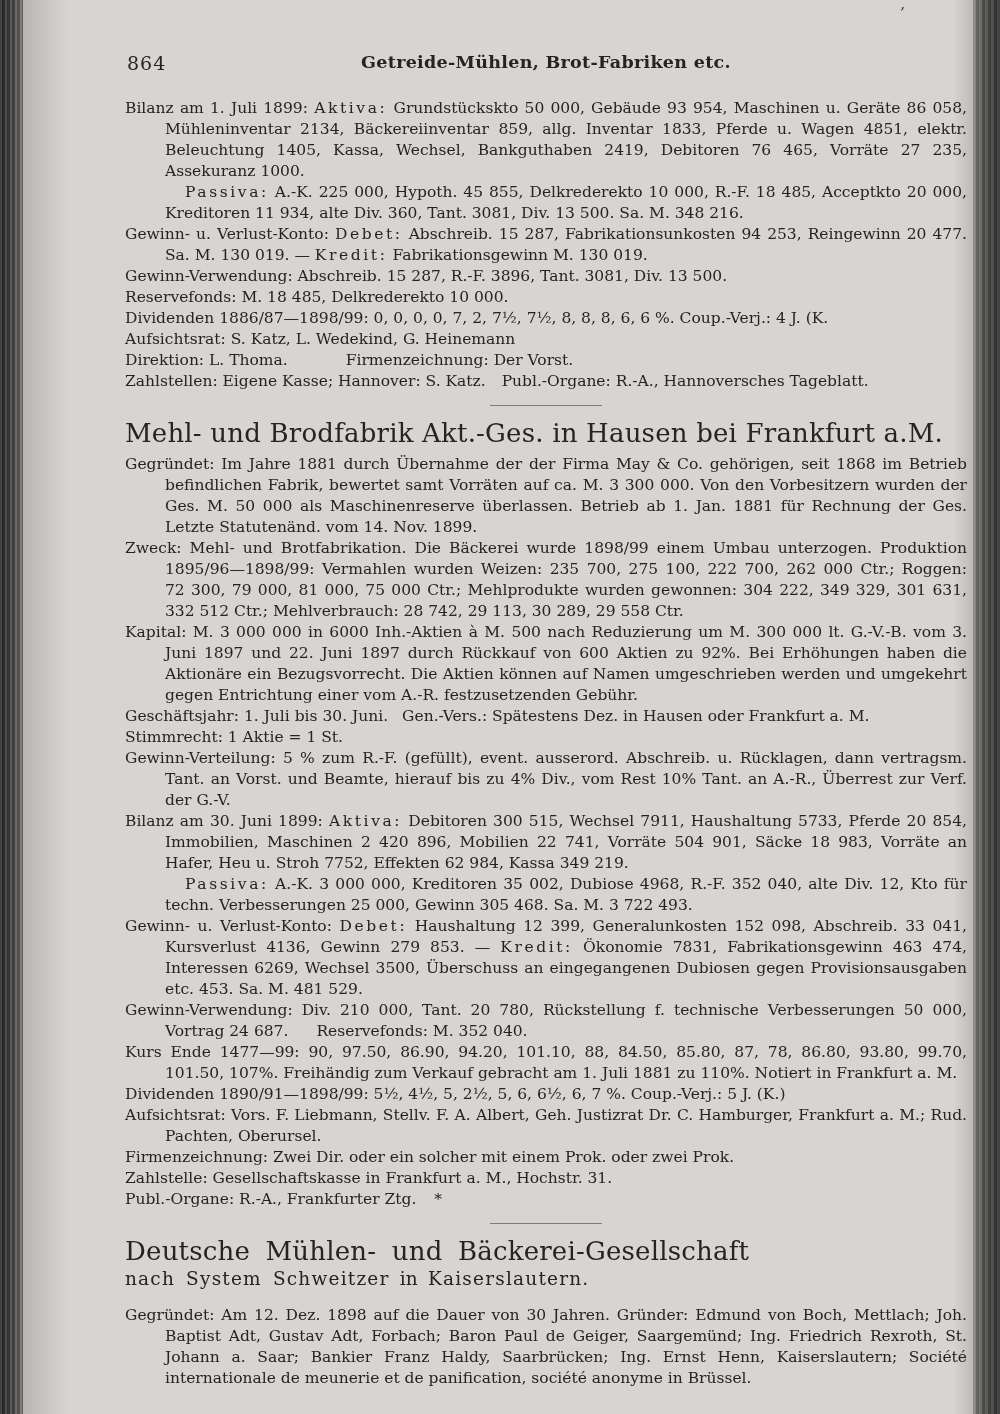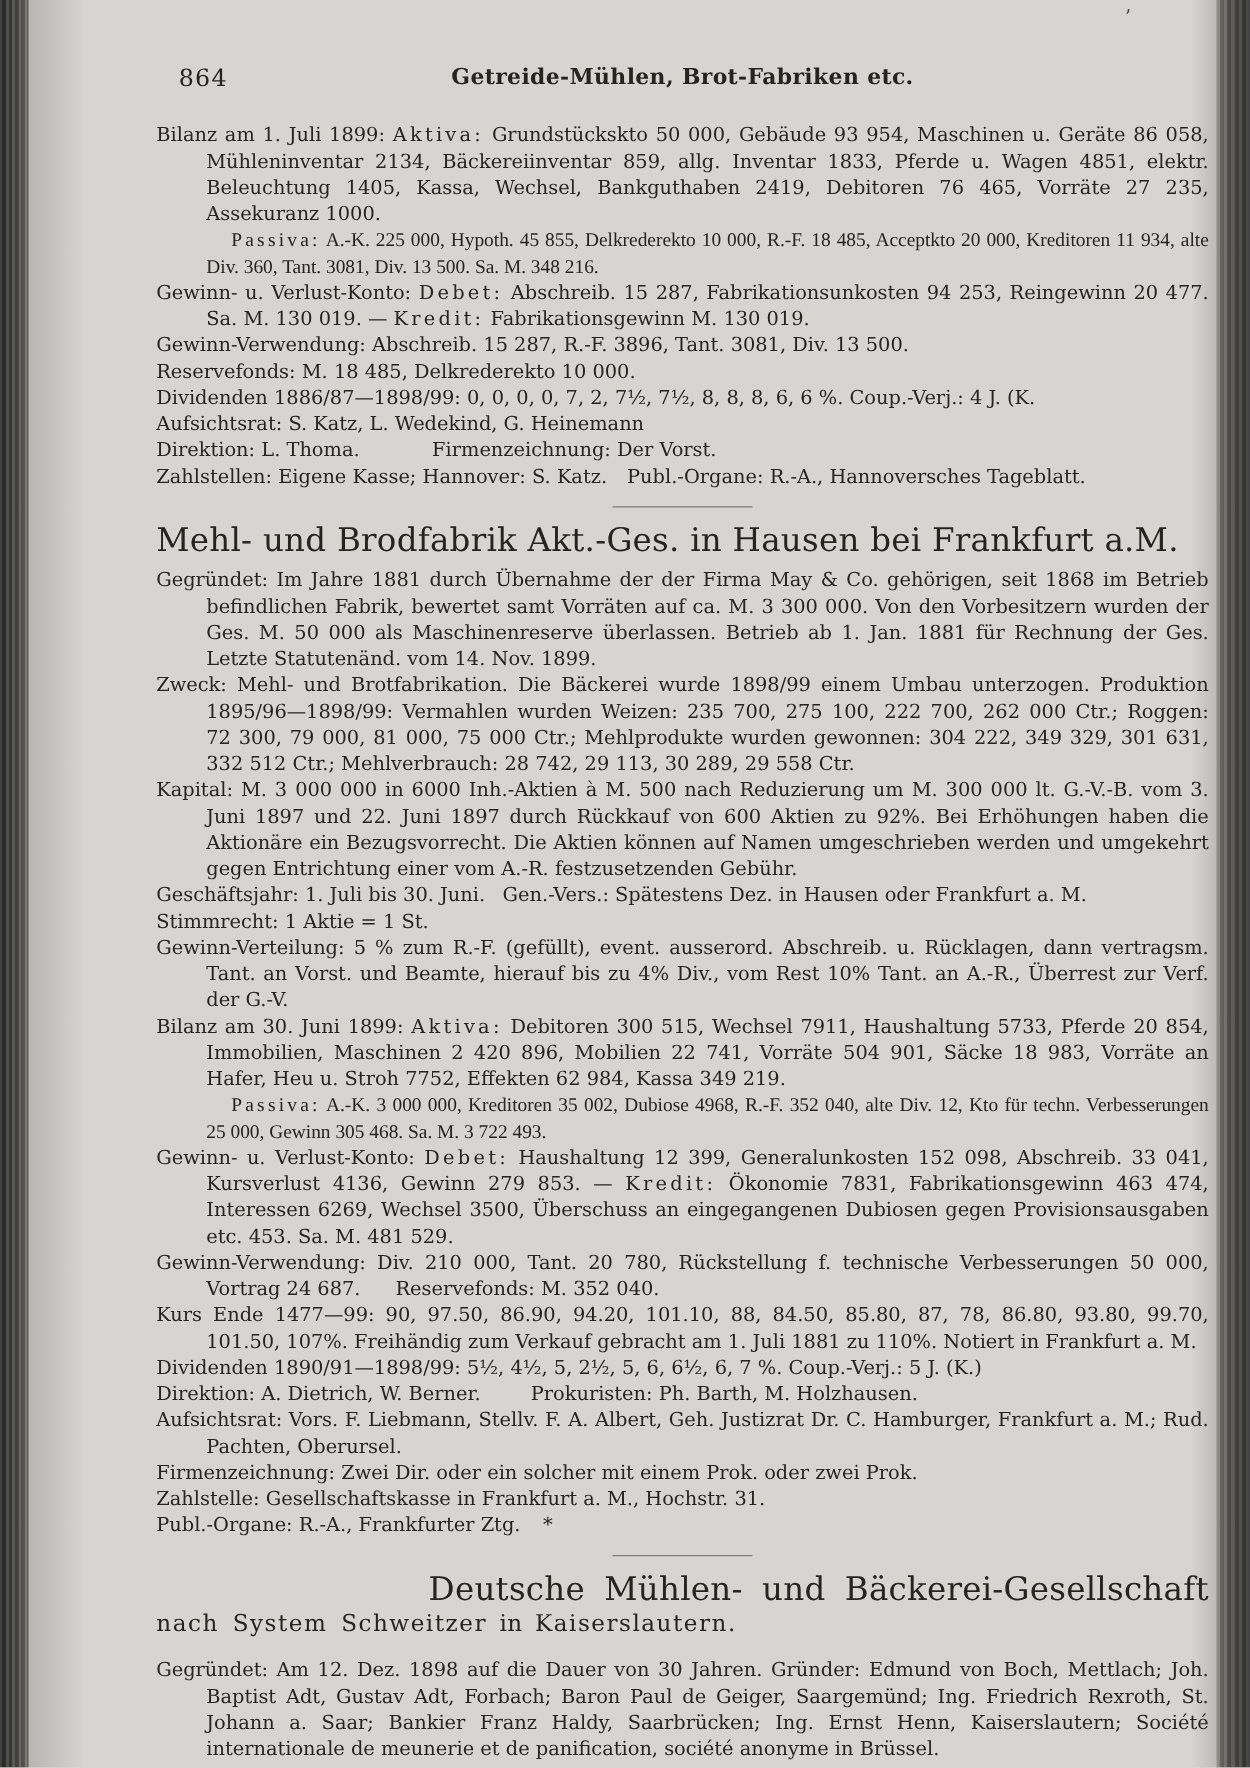--- a/index.html
+++ b/index.html
@@ -32,47 +32,47 @@
     background:linear-gradient(270deg,#bcbbb7 0%,rgba(214,213,209,0) 100%);
   }
   .artifact{
     position:absolute;top:4px;left:900px;font-size:15px;color:#3c3a36;
   }
   .content{
     position:absolute;left:125px;top:52px;width:842px;
   }
   .pageheader{position:relative;height:30px;margin-bottom:16px;}
   .page-num{
-    position:absolute;left:18px;top:0;
+    position:absolute;left:2px;top:0;
     font-size:19px;letter-spacing:1px;
   }
   .header-title{
     text-align:center;font-size:17.5px;letter-spacing:.3px;font-weight:bold;
   }
   .entry-title{
     margin:10px 0 6px 0;
     font-size:26px;font-weight:700;letter-spacing:.2px;
     white-space:nowrap;
   }
   .entry-title .plain{font-weight:400;}
   .entry-title.centered{
-    text-align:right;white-space:normal;word-spacing:7px;margin-bottom:0;
+    text-align:left;white-space:normal;word-spacing:7px;margin-bottom:0;
   }
   .entry-subtitle{
     margin:2px 0 16px 0;text-align:left;
     font-size:18.5px;font-weight:700;letter-spacing:1.2px;word-spacing:4px;
   }
   .entry-subtitle .plain{font-weight:400;letter-spacing:.2px;}
   .para{
     margin:0;
     font-size:15.5px;line-height:21px;
     text-align:justify;
     padding-left:40px;text-indent:-40px;
   }
-  .para.cont{text-indent:20px;font-family:Liberation Serif, serif;}
+  .para.cont{text-indent:20px;}
   .lbl{font-weight:400;}
   .sperr{letter-spacing:2.6px;}
   .gap{display:inline-block;height:1px;}
   .divider{
     border:none;border-top:1.5px solid #7e7c78;
     width:112px;margin:13px auto 12px auto;
   }
   section{margin:0;}
 </style>
 </head>
@@ -109,21 +109,20 @@
         <p class="para"><span class="lbl">Kapital:</span><span> M. 3&nbsp;000&nbsp;000 in 6000 Inh.-Aktien à M. 500 nach Reduzierung um M. 300&nbsp;000 lt. G.-V.-B. vom 3. Juni 1897 und 22. Juni 1897 durch Rückkauf von 600 Aktien zu 92%. Bei Erhöhungen haben die Aktionäre ein Bezugsvorrecht. Die Aktien können auf Namen umgeschrieben werden und umgekehrt gegen Entrichtung einer vom A.-R. festzusetzenden Gebühr.</span></p>
         <p class="para"><span class="lbl">Geschäftsjahr:</span><span> 1. Juli bis 30. Juni.</span><span class="gap" style="width: 14px;"></span><span class="lbl">Gen.-Vers.:</span><span> Spätestens Dez. in Hausen oder Frankfurt a. M.</span></p>
         <p class="para"><span class="lbl">Stimmrecht:</span><span> 1 Aktie = 1 St.</span></p>
         <p class="para"><span class="lbl">Gewinn-Verteilung:</span><span> 5 % zum R.-F. (gefüllt), event. ausserord. Abschreib. u. Rücklagen, dann vertragsm. Tant. an Vorst. und Beamte, hierauf bis zu 4% Div., vom Rest 10% Tant. an A.-R., Überrest zur Verf. der G.-V.</span></p>
         <p class="para"><span class="lbl">Bilanz am 30. Juni 1899:</span><span> </span><span class="sperr">Aktiva:</span><span> Debitoren 300&nbsp;515, Wechsel 7911, Haushaltung 5733, Pferde 20&nbsp;854, Immobilien, Maschinen 2&nbsp;420&nbsp;896, Mobilien 22&nbsp;741, Vorräte 504&nbsp;901, Säcke 18&nbsp;983, Vorräte an Hafer, Heu u. Stroh 7752, Effekten 62&nbsp;984, Kassa 349&nbsp;219.</span></p>
         <p class="para cont"><span class="sperr">Passiva:</span><span> A.-K. 3&nbsp;000&nbsp;000, Kreditoren 35&nbsp;002, Dubiose 4968, R.-F. 352&nbsp;040, alte Div. 12, Kto für techn. Verbesserungen 25&nbsp;000, Gewinn 305&nbsp;468. Sa. M. 3&nbsp;722&nbsp;493.</span></p>
         <p class="para"><span class="lbl">Gewinn- u. Verlust-Konto:</span><span> </span><span class="sperr">Debet:</span><span> Haushaltung 12&nbsp;399, Generalunkosten 152&nbsp;098, Abschreib. 33&nbsp;041, Kursverlust 4136, Gewinn 279&nbsp;853. — </span><span class="sperr">Kredit:</span><span> Ökonomie 7831, Fabrikationsgewinn 463&nbsp;474, Interessen 6269, Wechsel 3500, Überschuss an eingegangenen Dubiosen gegen Provisionsausgaben etc. 453. Sa. M. 481&nbsp;529.</span></p>
         <p class="para"><span class="lbl">Gewinn-Verwendung:</span><span> Div. 210&nbsp;000, Tant. 20&nbsp;780, Rückstellung f. technische Verbesserungen 50&nbsp;000, Vortrag 24&nbsp;687.</span><span class="gap" style="width: 28px;"></span><span class="lbl">Reservefonds:</span><span> M. 352&nbsp;040.</span></p>
         <p class="para"><span class="lbl">Kurs Ende 1477—99:</span><span> 90, 97.50, 86.90, 94.20, 101.10, 88, 84.50, 85.80, 87, 78, 86.80, 93.80, 99.70, 101.50, 107%. Freihändig zum Verkauf gebracht am 1. Juli 1881 zu 110%. Notiert in Frankfurt a. M.</span></p>
         <p class="para"><span class="lbl">Dividenden 1890/91—1898/99:</span><span> 5½, 4½, 5, 2½, 5, 6, 6½, 6, 7 %. Coup.-Verj.: 5 J. (K.)</span></p>
-        <p class="para"><span class="lbl">Direktion:</span><span> A. Dietrich, W. Berner.</span><span class="gap" style="width: 40px;"></span><span class="lbl">Prokuristen:</span><span> Ph. Barth, M. Holzhausen.</span></p>
         <p class="para"><span class="lbl">Aufsichtsrat:</span><span> Vors. F. Liebmann, Stellv. F. A. Albert, Geh. Justizrat Dr. C. Hamburger, Frankfurt a. M.; Rud. Pachten, Oberursel.</span></p>
         <p class="para"><span class="lbl">Firmenzeichnung:</span><span> Zwei Dir. oder ein solcher mit einem Prok. oder zwei Prok.</span></p>
         <p class="para"><span class="lbl">Zahlstelle:</span><span> Gesellschaftskasse in Frankfurt a. M., Hochstr. 31.</span></p>
         <p class="para"><span class="lbl">Publ.-Organe:</span><span> R.-A., Frankfurter Ztg.</span><span class="gap" style="width: 18px;"></span><span>*</span></p>
       </section>
       <hr class="divider">
       <section>
         <h2 class="entry-title centered"><span class="lbl">Deutsche Mühlen- und Bäckerei-Gesellschaft</span></h2>
         <h3 class="entry-subtitle"><span class="lbl">nach System Schweitzer</span><span class="plain"> in </span><span class="lbl">Kaiserslautern.</span></h3>
         <p class="para"><span class="lbl">Gegründet:</span><span> Am 12. Dez. 1898 auf die Dauer von 30 Jahren. Gründer: Edmund von Boch, Mettlach; Joh. Baptist Adt, Gustav Adt, Forbach; Baron Paul de Geiger, Saargemünd; Ing. Friedrich Rexroth, St. Johann a. Saar; Bankier Franz Haldy, Saarbrücken; Ing. Ernst Henn, Kaiserslautern; Société internationale de meunerie et de panification, société anonyme in Brüssel.</span></p>

